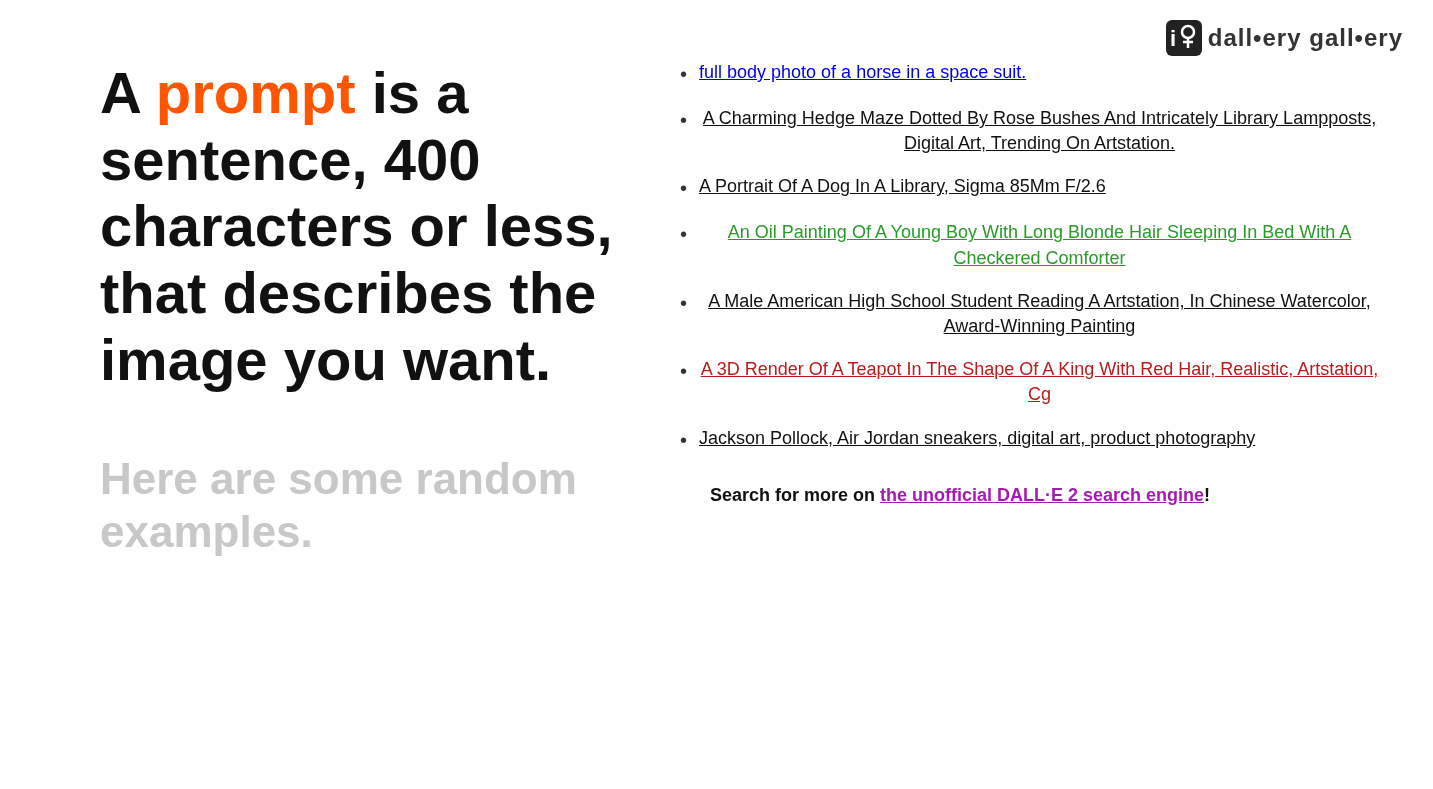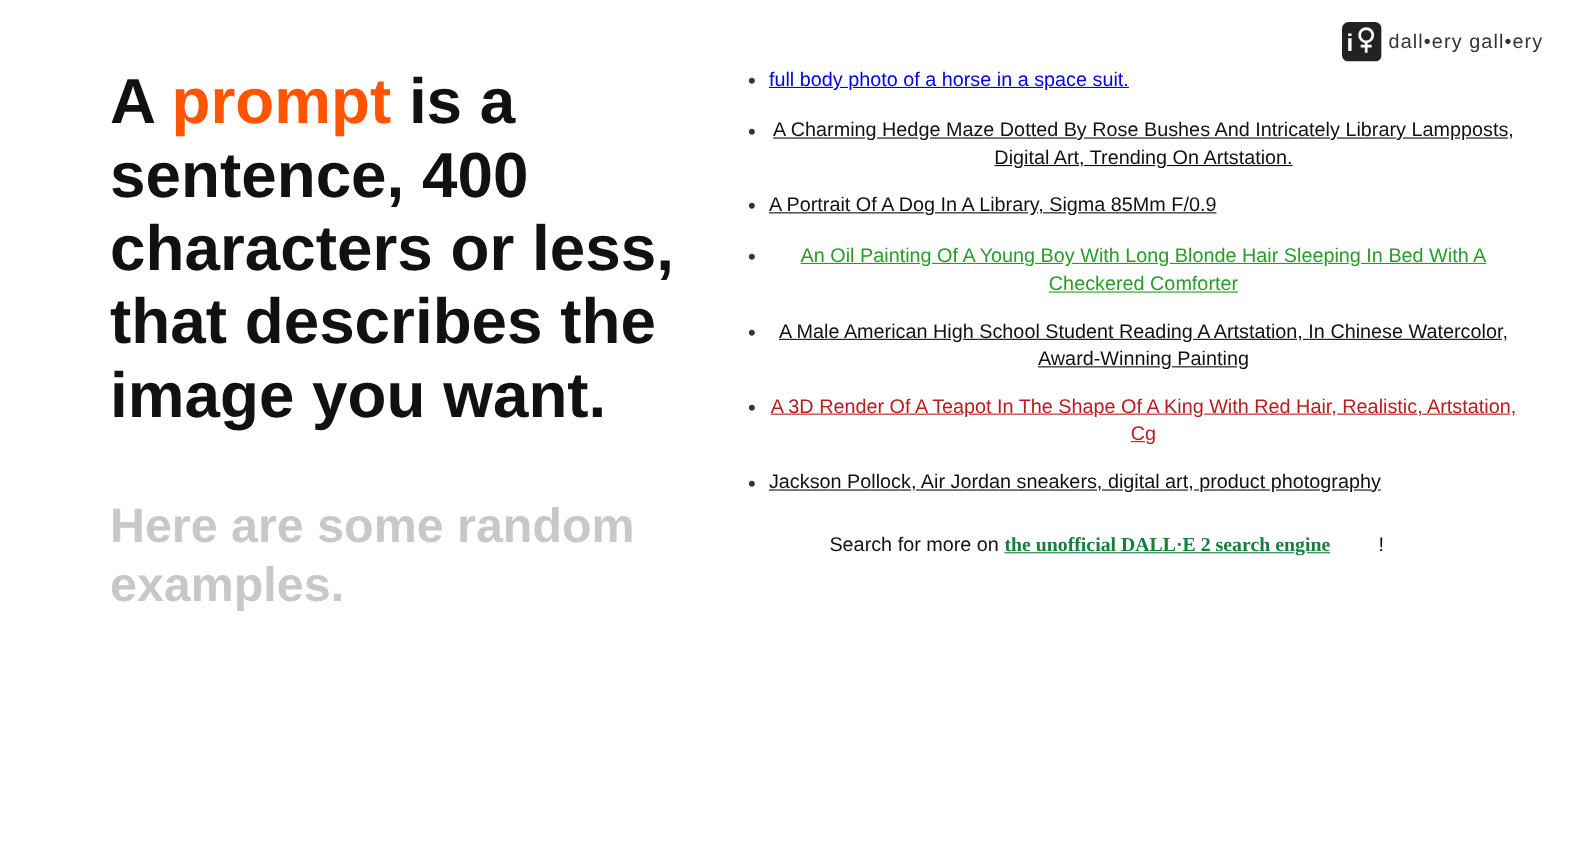--- a/index.html
+++ b/index.html
@@ -25,22 +25,22 @@
       align-items: center;
       gap: 6px;
     }
 
     .logo-icon {
       width: 36px;
       height: 36px;
     }
 
     .logo-text {
-      font-size: 18px;
-      font-weight: 400;
+      font-size: 24px;
+      font-weight: 700;
       color: #333;
       letter-spacing: 1px;
     }
 
     
     .left-column {
       position: absolute;
       top: 60px;
       left: 100px;
       width: 520px;
@@ -123,29 +123,27 @@
 
     .search-footer {
       margin-top: 28px;
       font-size: 18px;
       line-height: 1.5;
       color: #111;
       padding-left: 30px;
     }
 
     .search-footer strong {
-      font-weight: 400;
-      margin-left: 44px;
+      font-weight: 700;
     }
 
     .search-footer a {
-      color: #15803d;
+      color: #a21caf;
       font-weight: 700;
       text-decoration: underline;
-      font-family: Liberation Serif, serif;
     }
   </style>
 </head>
 <body>
 
 <div class="header">
   <svg class="logo-icon" viewBox="0 0 36 36" xmlns="http://www.w3.org/2000/svg">
     <rect width="36" height="36" rx="6" fill="#222"></rect>
     <text x="4" y="26" font-size="22" fill="white" font-weight="bold" font-family="Arial">i</text>
     <circle cx="22" cy="12" r="6" fill="none" stroke="white" stroke-width="2.5"></circle>
@@ -164,21 +162,21 @@
 
 <div class="right-column">
   <ul class="examples-list">
     <li>
       <a class="link-blue" href="#">full body photo of a horse in a space suit.</a>
     </li>
     <li>
       <a class="link-black" href="#">A Charming Hedge Maze Dotted By Rose Bushes And Intricately Library Lampposts, Digital Art, Trending On Artstation.</a>
     </li>
     <li>
-      <a class="link-black" href="#">A Portrait Of A Dog In A Library, Sigma 85Mm F/0.9</a>
+      <a class="link-black" href="#">A Portrait Of A Dog In A Library, Sigma 85Mm F/2.6</a>
     </li>
     <li>
       <a class="link-green" href="#">An Oil Painting Of A Young Boy With Long Blonde Hair Sleeping In Bed With A Checkered Comforter</a>
     </li>
     <li>
       <a class="link-black" href="#">A Male American High School Student Reading A Artstation, In Chinese Watercolor, Award-Winning Painting</a>
     </li>
     <li>
       <a class="link-magenta" href="#">A 3D Render Of A Teapot In The Shape Of A King With Red Hair, Realistic, Artstation, Cg</a>
     </li>

